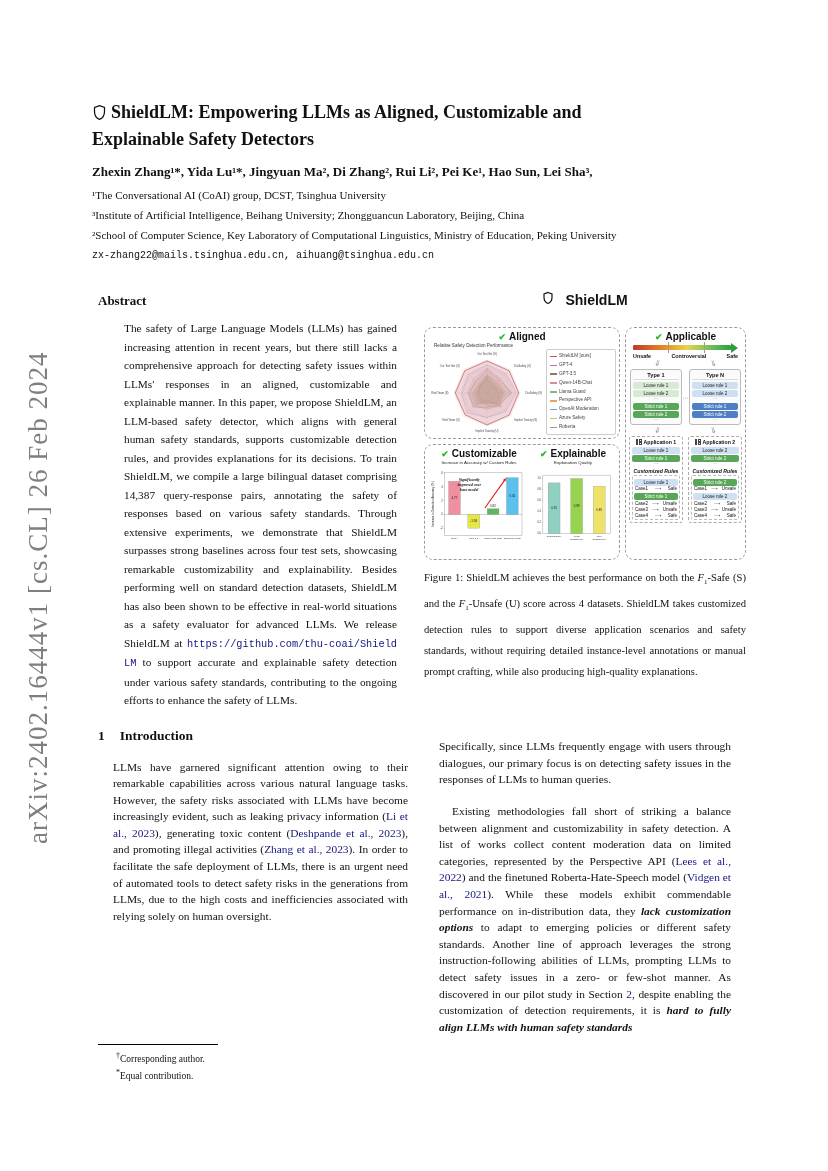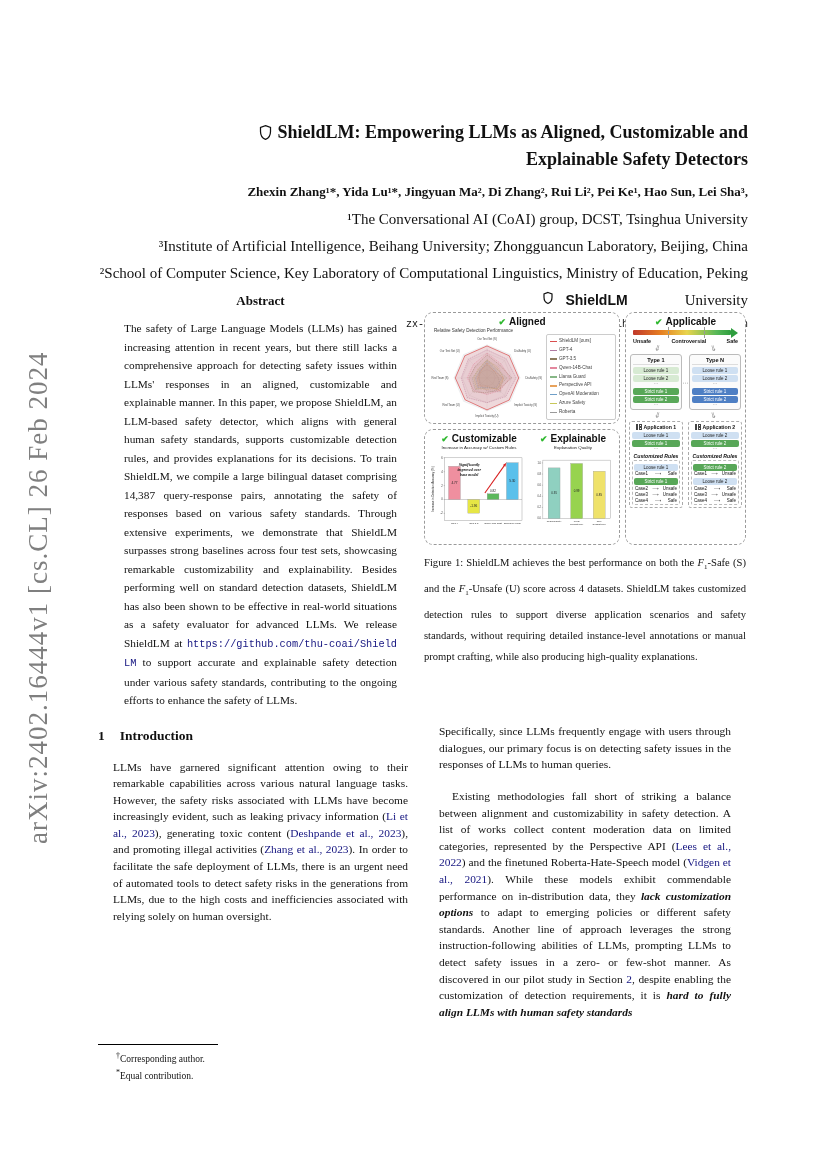--- a/index.html
+++ b/index.html
@@ -6,49 +6,49 @@
   .page{position:relative;width:828px;height:1171px;background:#ffffff;margin:0 auto;
         font-family:"Liberation Serif",serif;color:#111;overflow:hidden;}
 
   
   .arxiv-strip{position:absolute;left:18px;top:305px;height:585px;width:40px;
 , display:flex;align-items:center;justify-content:center;
     writing-mode:vertical-rl;transform:rotate(180deg);
     font-size:27px;color:#7f7f7f;letter-spacing:1px;text-align:center;line-height:40px;}
 
   
-  .header-block{position:absolute;top:120px;left:92px;width:656px;text-align:right;}
+  .header-block{position:absolute;top:100px;left:92px;width:656px;text-align:left;}
   .title{font-size:18px;font-weight:bold;line-height:1.35;}
   .title .shield-svg{vertical-align:-3px;margin-right:4px;}
   .authors{margin-top:10px;font-size:13px;font-weight:bold;line-height:1.5;}
-  .affils{margin-top:5px;font-size:15px;line-height:1.8;}
+  .affils{margin-top:5px;font-size:11px;line-height:1.8;}
   .emails{margin-top:5px;font-family:"Liberation Mono",monospace;font-size:10px;}
 
   
   .col-left{position:absolute;left:98px;top:291px;width:325px;}
   .col-right{position:absolute;left:424px;top:291px;width:322px;}
 
-  .abstract-head{font-size:13px;font-weight:bold;text-align:center;margin:2px 0 10px 0;}
+  .abstract-head{font-size:13px;font-weight:bold;text-align:left;margin:2px 0 10px 0;}
   .abstract-text{margin:0 26px;font-size:11.3px;line-height:18.5px;text-align:justify;}
   .sec-head{display:flex;gap:15px;font-size:13.5px;font-weight:bold;margin:18px 0 10px 0;}
   .body-text{margin:15px;font-size:11.4px;line-height:16.6px;text-align:justify;}
   .body-text.indent{text-indent:13px;}
   .cite{color:#151580;}
   .bi{font-weight:bold;font-style:italic;}
   .mono-link{font-family:"Liberation Mono","DejaVu Sans Mono",monospace;color:#151580;
              font-size:10.3px;word-break:break-all;text-decoration:none;}
 
   .footnotes{position:absolute;left:98px;top:1044px;width:325px;font-size:9.5px;line-height:13px;}
   .footnote-rule{width:120px;border-top:1px solid #000;margin-bottom:4px;}
   .footnote{padding-left:18px;}
 
   
   .figure{width:322px;}
   .fig-logo{display:flex;justify-content:center;align-items:center;gap:11px;
-            font-family:"Liberation Sans",sans-serif;font-weight:bold;font-size:14px;margin-bottom:4px;}
+            font-family:"Liberation Sans",sans-serif;font-weight:bold;font-size:14px;margin-bottom:19px;}
   .fig-body{display:flex;gap:5px;}
   .fig-left{width:196px;display:flex;flex-direction:column;gap:5px;}
   .panel{border:1.5px dashed #9a9a9a;border-radius:9px;background:#fff;padding:3px;box-sizing:border-box;}
   .panel-aligned{height:112px;}
   .panel-ce{height:116px;display:flex;}
   .panel-applicable{width:121px;height:233px;}
   .phead{display:flex;align-items:center;justify-content:center;gap:3px;
          font-family:"Liberation Sans",sans-serif;font-weight:bold;font-size:10px;}
   .check{color:#2eb82e;font-size:9px;}
   .chart-title{font-family:"Liberation Sans",sans-serif;font-size:4.6px;color:#333;margin:1px 0 0 6px;}

